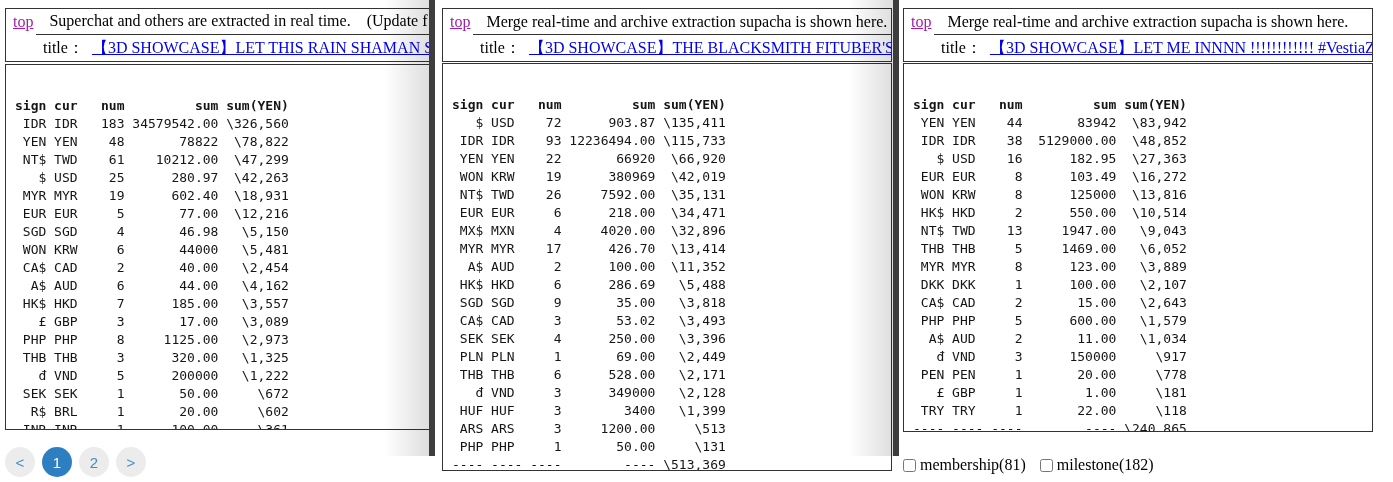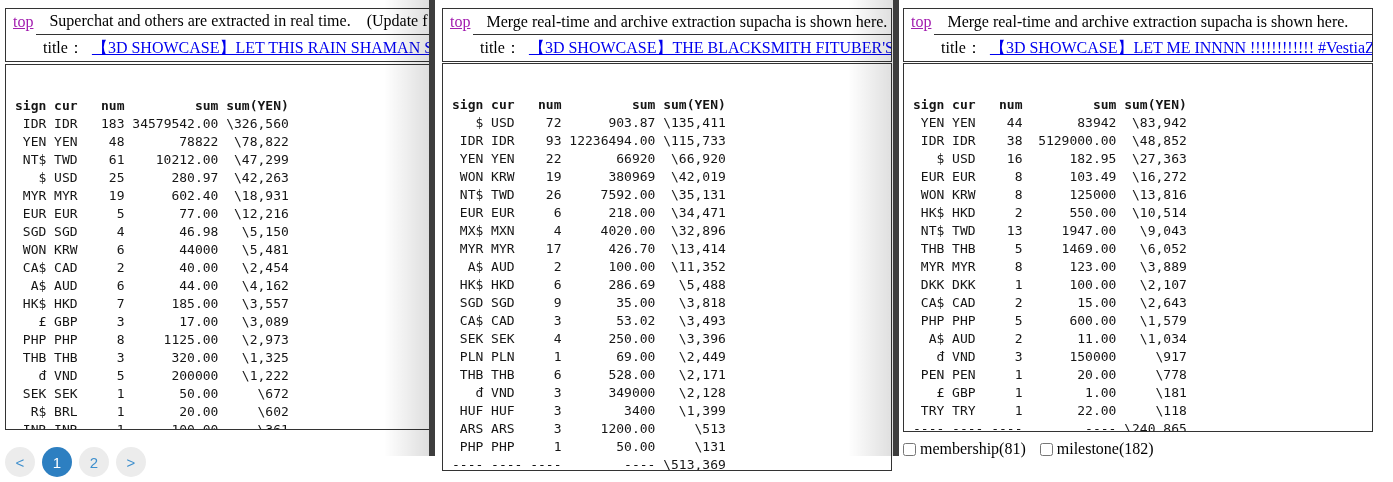--- a/index.html
+++ b/index.html
@@ -157,18 +157,18 @@
           <div class="mrow"><span class="cs">A$</span><span class="cc">AUD</span><span class="cn">2</span><span class="csum">11.00</span><span class="cyen">\1,034</span></div>
           <div class="mrow"><span class="cs">đ</span><span class="cc">VND</span><span class="cn">3</span><span class="csum">150000</span><span class="cyen">\917</span></div>
           <div class="mrow"><span class="cs">PEN</span><span class="cc">PEN</span><span class="cn">1</span><span class="csum">20.00</span><span class="cyen">\778</span></div>
           <div class="mrow"><span class="cs">£</span><span class="cc">GBP</span><span class="cn">1</span><span class="csum">1.00</span><span class="cyen">\181</span></div>
           <div class="mrow"><span class="cs">TRY</span><span class="cc">TRY</span><span class="cn">1</span><span class="csum">22.00</span><span class="cyen">\118</span></div>
           <div class="mrow mtot"><span class="cs">----</span><span class="cc">----</span><span class="cn">----</span><span class="csum">----</span><span class="cyen">\240,865</span></div>
         </div>
     </div>
   </div>
 
-  <div class="cbline" style="top:440px;">
+  <div class="cbline" style="top:456px;">
     <label><input type="checkbox" style=""><span>membership(81)</span></label>
     <label><input type="checkbox" style=""><span>milestone(182)</span></label>
   </div>
 
 </div>
 
 </body></html>

